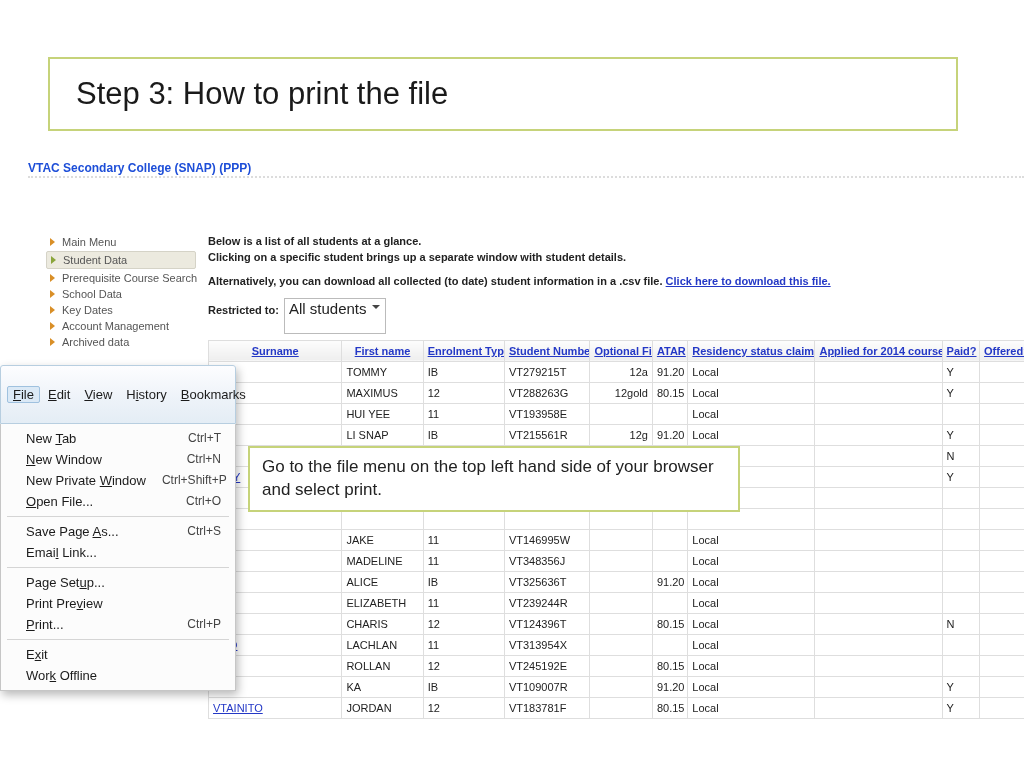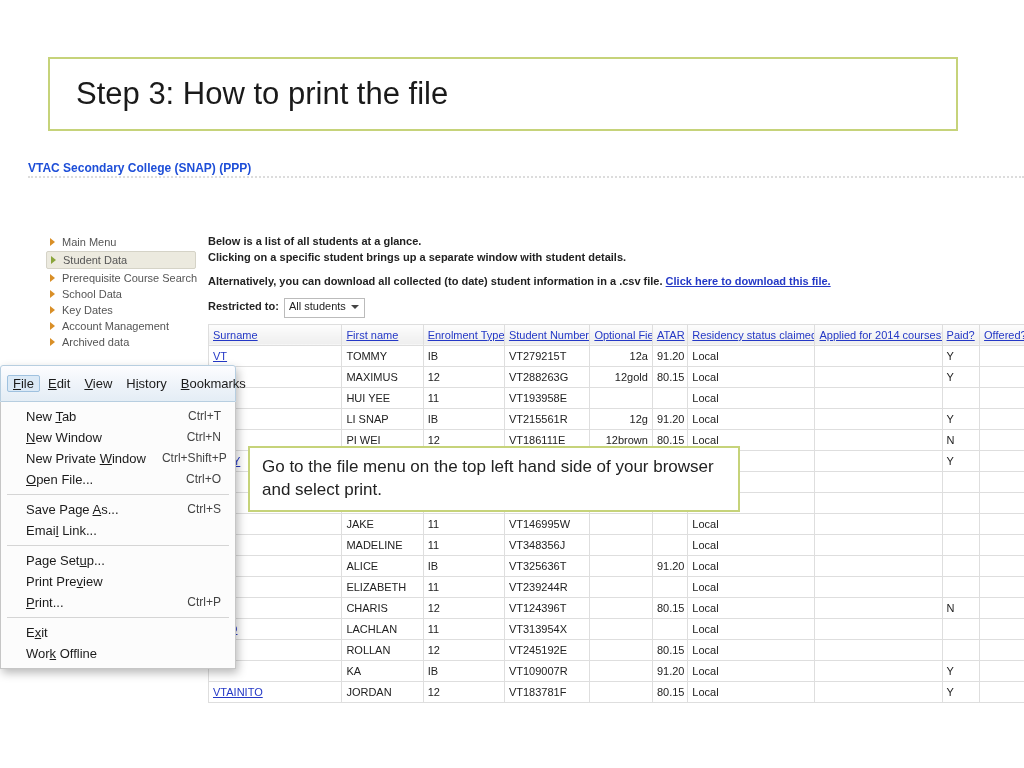--- a/index.html
+++ b/index.html
@@ -118,25 +118,25 @@
     cursor: pointer;
   }
 
   .restrict-row {
     margin-top: 8px;
     font-size: 11px;
   }
   .restrict-row b { font-weight: bold; }
   .select-mock {
     border: 1px solid #bbb;
-    padding: 1px 18px 5px 4px;
+    padding: 1px 18px 16px 4px;
     position: relative;
     display: inline-block;
     background: #fff;
-    font-size: 11px;
+    font-size: 15px;
     margin-left: 2px;
   }
   .select-mock::after {
     content: "";
     position: absolute;
     right: 5px; top: 6px;
     border-style: solid;
     border-width: 4px 4px 0 4px;
     border-color: #444 transparent transparent transparent;
   }
@@ -154,21 +154,22 @@
     padding: 2px 4px;
     text-align: left;
     white-space: nowrap;
     overflow: hidden;
     height: 16px;
   }
   .tb th {
     background: linear-gradient(#fdfdfd, #eeeeee);
     color: #2438c6;
     text-decoration: underline;
-    font-weight: normal;
+    font-weight: bold;
+    text-align: center;
     cursor: pointer;
   }
   .tb td:nth-child(5) { text-align: right; }
   .tb td:nth-child(9) { text-align: left; }
   .tb td .slink {
     color: #2438c6;
     text-decoration: underline;
     cursor: pointer;
   }
   .col-surname  { width: 128px; }
@@ -188,21 +189,21 @@
     left: 0px;
     top: 365px;
     width: 236px;
     box-shadow: 2px 4px 10px rgba(0,0,0,0.28);
     border-radius: 3px 3px 0 0;
     overflow: visible;
   }
   .menu-bar {
     display: flex;
     gap: 2px;
-    padding: 9px 6px;
+    padding: 20px 6px;
     font-size: 13px;
     background: linear-gradient(#fdfdff, #eef3f9 55%, #e4edf5);
     border: 1px solid #b7cee0;
     border-radius: 3px 3px 0 0;
   }
   .menu-bar .m {
     padding: 1px 6px;
     color: #1b1b1b;
     cursor: default;
   }

